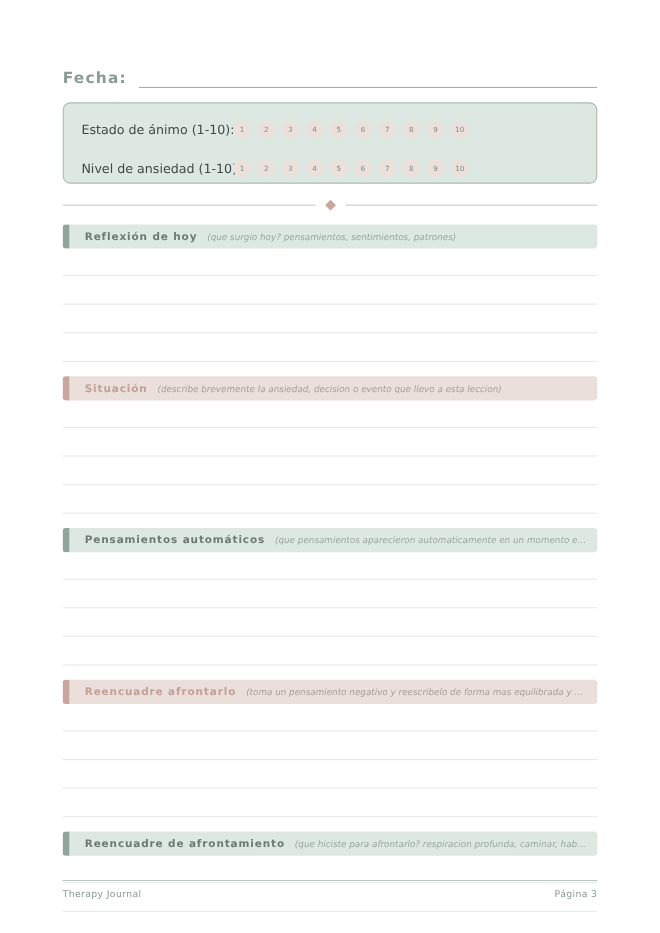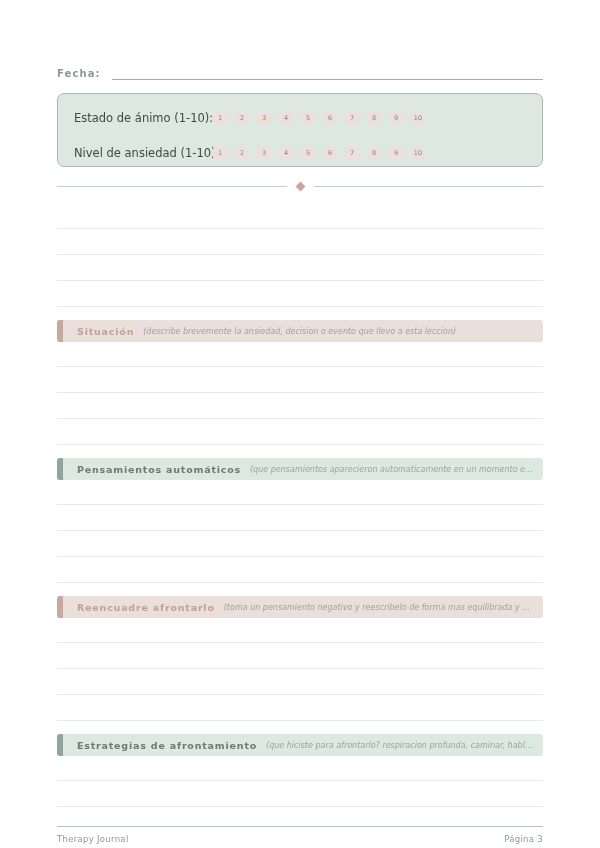--- a/index.html
+++ b/index.html
@@ -23,21 +23,21 @@
   }
 
   
   .date-row {
     display: flex;
     align-items: flex-end;
     padding-top: 58px;
     height: 22px;
   }
   .date-label {
-    font-size: 10px;
+    font-size: 14px;
     font-weight: bold;
     letter-spacing: 1.1px;
     color: #8a9a95;
     white-space: nowrap;
     padding-bottom: 1px;
   }
   .date-line {
     flex: 1;
     margin-left: 11px;
     border-bottom: 1px solid #9fb1ab;
@@ -155,21 +155,21 @@
     height: 25px;
     border-bottom: 1px solid #e6eae8;
   }
   .wline.first { height: 24px; }
 
   
   .footer {
     position: absolute;
     left: 57px;
     right: 57px;
-    bottom: 4px;
+    bottom: 30px;
   }
   .footer-rule {
     border-top: 1px solid #b9c6c1;
   }
   .footer-row {
     display: flex;
     justify-content: space-between;
     align-items: center;
     margin-top: 7px;
     font-size: 8.5px;
@@ -220,20 +220,25 @@
     </div>
   </div>
 
   <div class="divider">
     <span class="rule"></span>
     <span class="gem"></span>
     <span class="rule"></span>
   </div>
 
   <div class="section sec-green">
+    <div class="sec-head">
+      <span class="bar"></span>
+      <span class="sec-title">Reflexión de hoy</span>
+      <span class="sec-hint">(que surgio hoy? pensamientos, sentimientos, patrones)</span>
+    </div>
     <div class="lines">
       <div class="wline first"></div>
       <div class="wline"></div>
       <div class="wline"></div>
       <div class="wline"></div>
     </div>
   </div>
 
   <div class="section sec-rose">
     <div class="sec-head">
@@ -273,21 +278,21 @@
       <div class="wline first"></div>
       <div class="wline"></div>
       <div class="wline"></div>
       <div class="wline"></div>
     </div>
   </div>
 
   <div class="section sec-green">
     <div class="sec-head">
       <span class="bar"></span>
-      <span class="sec-title">Estrategias de afrontamiento</span>
+      <span class="sec-title">Reencuadre de afrontamiento</span>
       <span class="sec-hint">(que hiciste para afrontarlo? respiracion profunda, caminar, hablar...)</span>
     </div>
     <div class="lines">
       <div class="wline first"></div>
       <div class="wline"></div>
     </div>
   </div>
 
   <div class="footer">
     <div class="footer-rule"></div>

